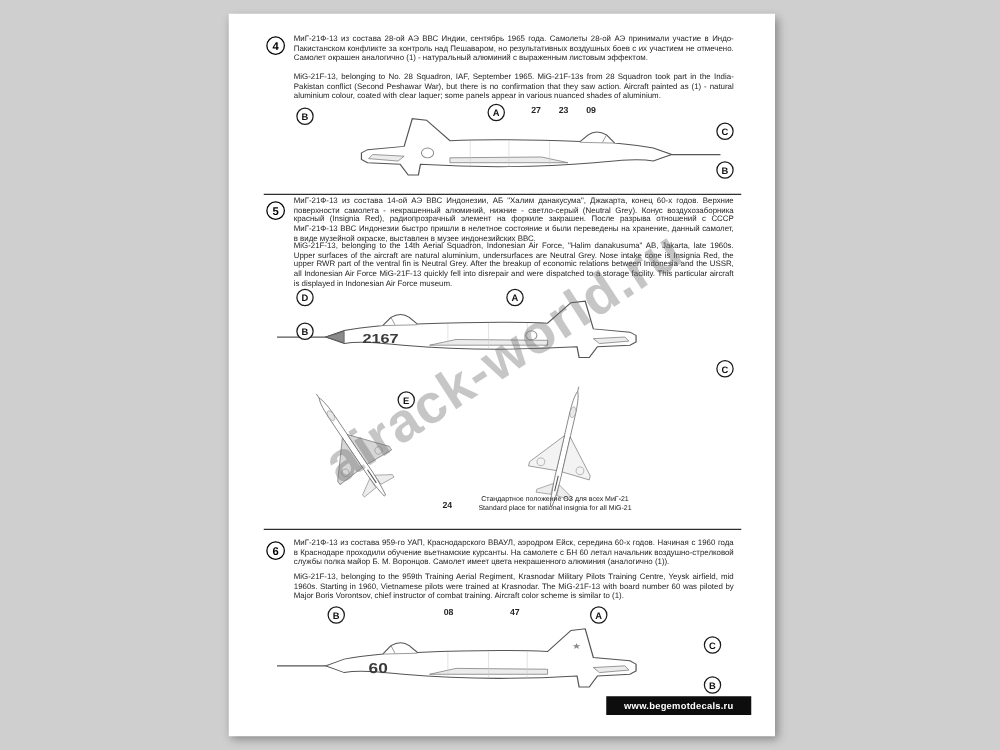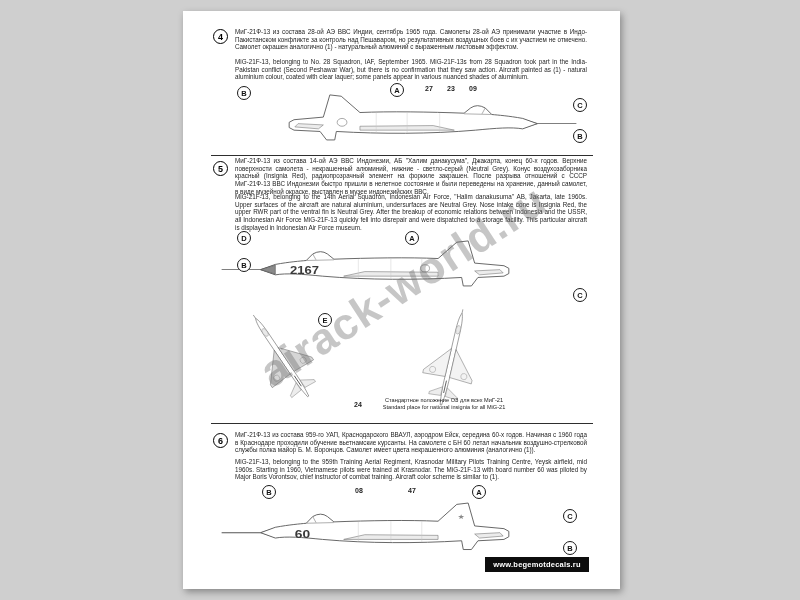--- a/index.html
+++ b/index.html
@@ -38,21 +38,21 @@
   .ac{position:absolute;}
   .callout{
     position:absolute;width:12px;height:12px;border:1.2px solid #1a1a1a;border-radius:50%;
     background:#fff;display:flex;align-items:center;justify-content:center;
     font-weight:bold;font-size:7.5px;color:#111;z-index:4;
   }
   .stencil{position:absolute;font-weight:bold;font-size:7px;color:#222;z-index:4;}
   .tv{position:absolute;}
   .note{position:absolute;font-size:5.6px;line-height:1.3;color:#222;text-align:center;z-index:4;}
   .footerbox{
-    position:absolute;left:302px;top:546px;width:104px;height:15px;background:#0d0d0d;
+    position:absolute;left:302px;top:546px;width:116px;height:15px;background:#0d0d0d;
     color:#fff;display:flex;align-items:center;justify-content:center;
     font-weight:bold;font-size:7.5px;letter-spacing:0.2px;z-index:5;
   }
   .boardnum{font-family:"Liberation Sans",sans-serif;font-weight:bold;fill:#3a3a3a;}
 </style>
 </head>
 <body>
 
 <svg width="0" height="0" style="position:absolute">
   <defs>

